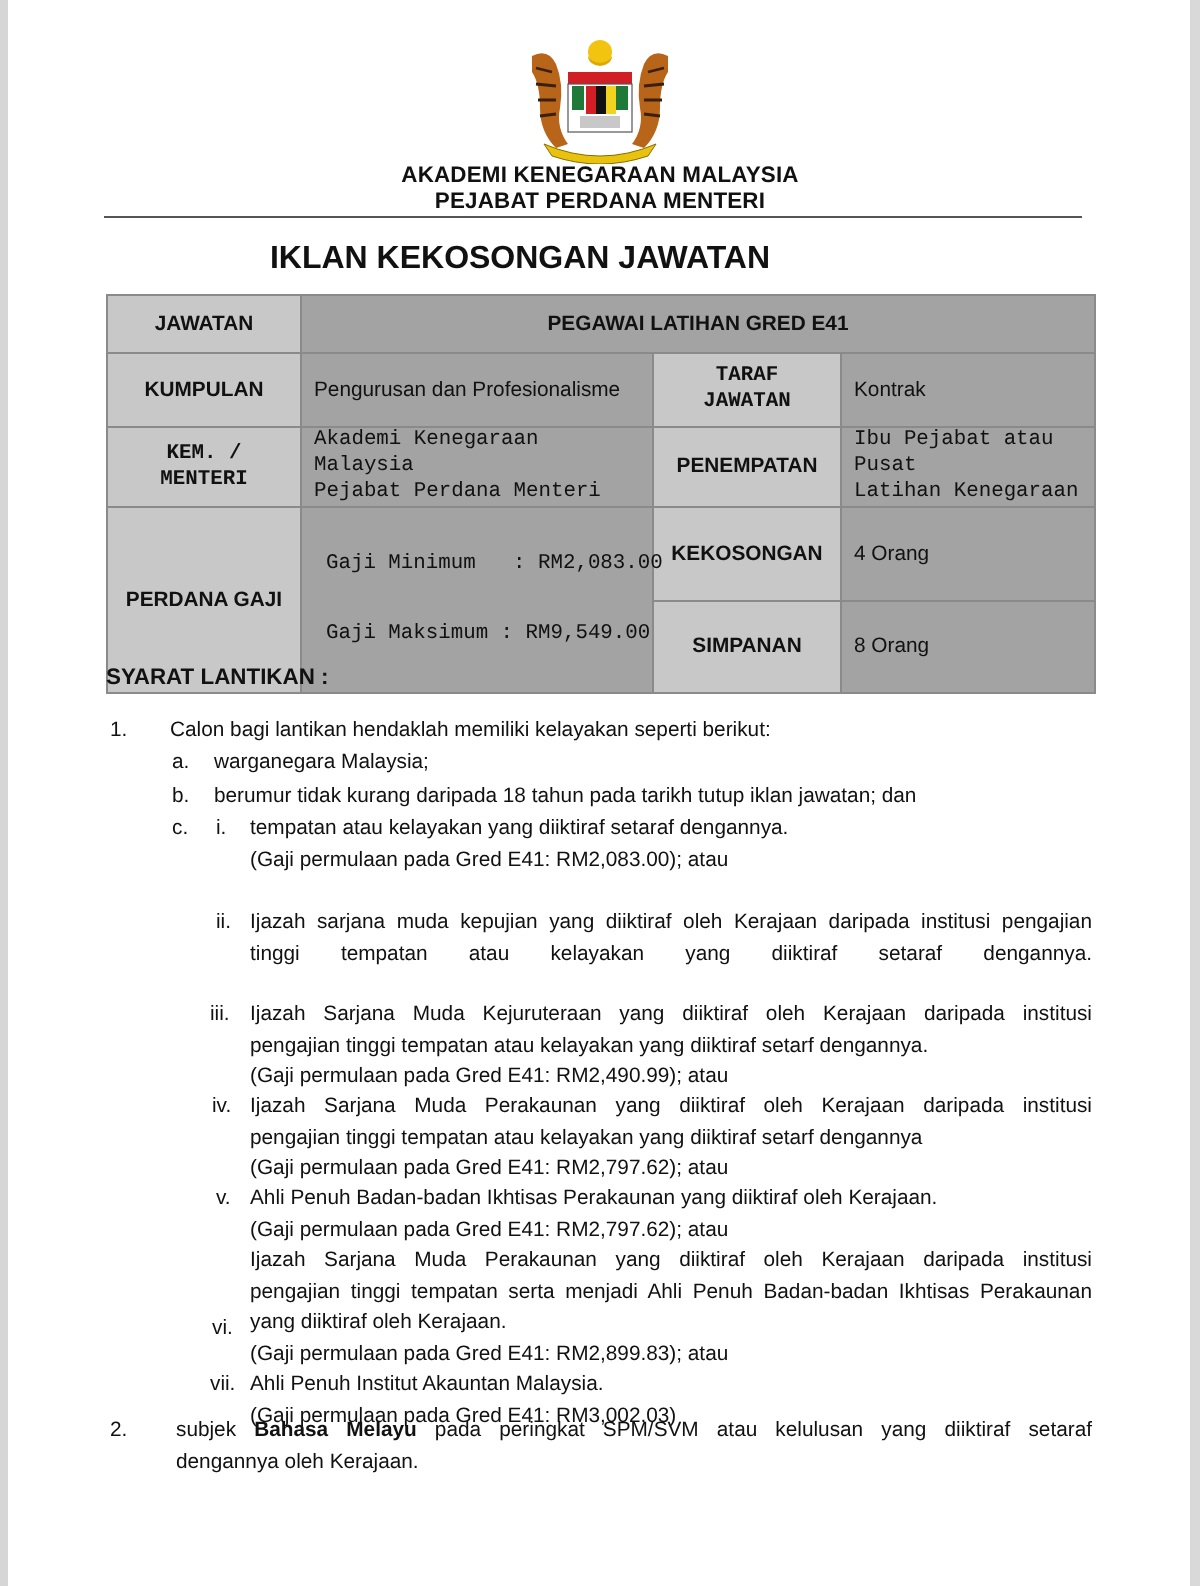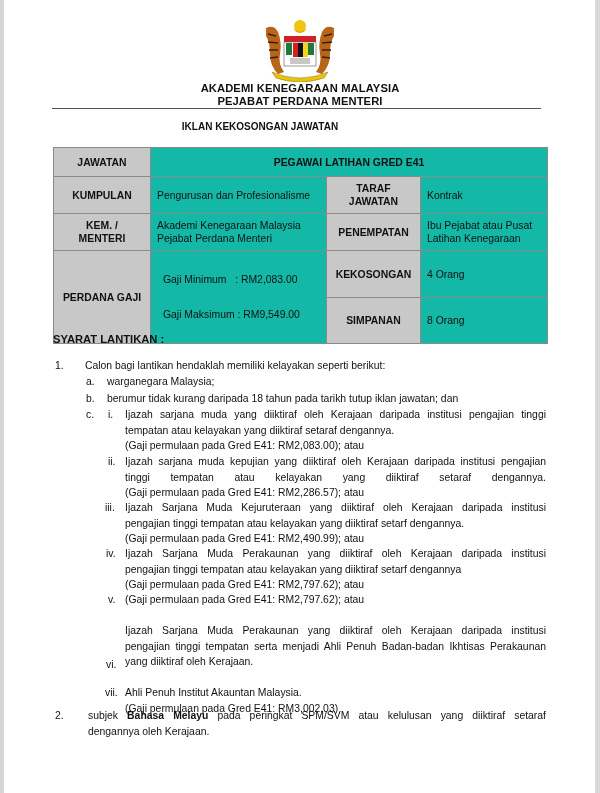--- a/index.html
+++ b/index.html
@@ -12,30 +12,30 @@
   .edge-left { position: absolute; left: 0; top: 0; width: 4px; height: 793px; background: #d6d6d6; }
   .edge-right { position: absolute; left: 595px; top: 0; width: 5px; height: 793px; background: #d9d9d9; }
   .crest { position: absolute; left: 260px; top: 18px; width: 80px; height: 64px; }
   .org-title {
     position: absolute; left: 0; width: 600px; text-align: center;
     font-weight: bold; font-size: 11.2px; letter-spacing: 0.1px;
   }
   .hr { position: absolute; left: 52px; top: 108px; width: 489px; height: 1px; background: #555; }
   .ad-title {
     position: absolute; left: 0; top: 121px; width: 520px; text-align: center;
-    font-weight: bold; font-size: 10px;
+    font-weight: bold; font-size: 16px;
   }
   table.info {
     position: absolute; left: 53px; top: 147px; width: 494px;
     border-collapse: collapse; font-size: 10.4px; table-layout: fixed;
   }
   table.info td { border: 1px solid #8a8a8a; padding: 0 6px; vertical-align: middle; }
   table.info td.lab { background: #c8c8c8; font-weight: bold; text-align: center; }
-  table.info td.val { background: #14b8a6; }
-  .stack span { display: block; line-height: 13px; }
+  table.info td.val { background: #a3a3a3; }
+  .stack span { display: block; line-height: 13px; font-family: Liberation Mono, monospace; }
   .section-h { position: absolute; left: 53px; top: 333px; font-weight: bold; font-size: 11.2px; }
   .body-text { position: absolute; font-size: 10.4px; line-height: 15.6px; }
   .num { position: absolute; font-size: 10.4px; }
   .lines span { display: block; }
   .justify-last { text-align: justify; text-align-last: justify; }
   b { font-weight: bold; }
 </style>
 </head>
 <body>
 
@@ -129,56 +129,56 @@
 <div class="num" style="left:86px; top:376px;">a.</div>
 <div class="body-text" style="left:107px; top:374px;">warganegara Malaysia;</div>
 
 <div class="num" style="left:86px; top:393px;">b.</div>
 <div class="body-text" style="left:107px; top:391px;">berumur tidak kurang daripada 18 tahun pada tarikh tutup iklan jawatan; dan</div>
 
 <div class="num" style="left:86px; top:409px;">c.</div>
 
 <div class="num" style="left:108px; top:409px;">i.</div>
 <div class="body-text lines" style="left:125px; top:407px; width:421px;">
-  <span class="justify-last">Ijazah sarjana muda yang diiktiraf oleh Kerajaan daripada institusi pengajian tinggi</span>
   <span>tempatan atau kelayakan yang diiktiraf setaraf dengannya.</span>
   <span>(Gaji permulaan pada Gred E41: RM2,083.00); atau</span>
 </div>
 
 <div class="num" style="left:108px; top:456px;">ii.</div>
 <div class="body-text lines" style="left:125px; top:454px; width:421px;">
   <span class="justify-last">Ijazah sarjana muda kepujian yang diiktiraf oleh Kerajaan daripada institusi pengajian</span>
   <span class="justify-last">tinggi tempatan atau kelayakan yang diiktiraf setaraf dengannya.</span>
-  <span>(Gaji permulaan pada Gred E41: RM2,286.57); atau</span>
 </div>
 
 <div class="num" style="left:105px; top:502px;">iii.</div>
 <div class="body-text lines" style="left:125px; top:500px; width:421px;">
   <span class="justify-last">Ijazah Sarjana Muda Kejuruteraan yang diiktiraf oleh Kerajaan daripada institusi</span>
   <span>pengajian tinggi tempatan atau kelayakan yang diiktiraf setarf dengannya.</span>
   <span>(Gaji permulaan pada Gred E41: RM2,490.99); atau</span>
 </div>
 
 <div class="num" style="left:106px; top:548px;">iv.</div>
 <div class="body-text lines" style="left:125px; top:546px; width:421px;">
   <span class="justify-last">Ijazah Sarjana Muda Perakaunan yang diiktiraf oleh Kerajaan daripada institusi</span>
   <span>pengajian tinggi tempatan atau kelayakan yang diiktiraf setarf dengannya</span>
   <span>(Gaji permulaan pada Gred E41: RM2,797.62); atau</span>
 </div>
 
 <div class="num" style="left:108px; top:594px;">v.</div>
 <div class="body-text lines" style="left:125px; top:592px; width:421px;">
+  <span>Ahli Penuh Badan-badan Ikhtisas Perakaunan yang diiktiraf oleh Kerajaan.</span>
   <span>(Gaji permulaan pada Gred E41: RM2,797.62); atau</span>
 </div>
 
 <div class="num" style="left:106px; top:659px;">vi.</div>
 <div class="body-text lines" style="left:125px; top:623px; width:421px;">
   <span class="justify-last">Ijazah Sarjana Muda Perakaunan yang diiktiraf oleh Kerajaan daripada institusi</span>
   <span class="justify-last">pengajian tinggi tempatan serta menjadi Ahli Penuh Badan-badan Ikhtisas Perakaunan</span>
   <span>yang diiktiraf oleh Kerajaan.</span>
+  <span>(Gaji permulaan pada Gred E41: RM2,899.83); atau</span>
 </div>
 
 <div class="num" style="left:105px; top:687px;">vii.</div>
 <div class="body-text lines" style="left:125px; top:685px; width:421px;">
   <span>Ahli Penuh Institut Akauntan Malaysia.</span>
   <span>(Gaji permulaan pada Gred E41: RM3,002.03)</span>
 </div>
 
 <div class="num" style="left:55px; top:710px;">2.</div>
 <div class="body-text lines" style="left:88px; top:708px; width:458px;">

